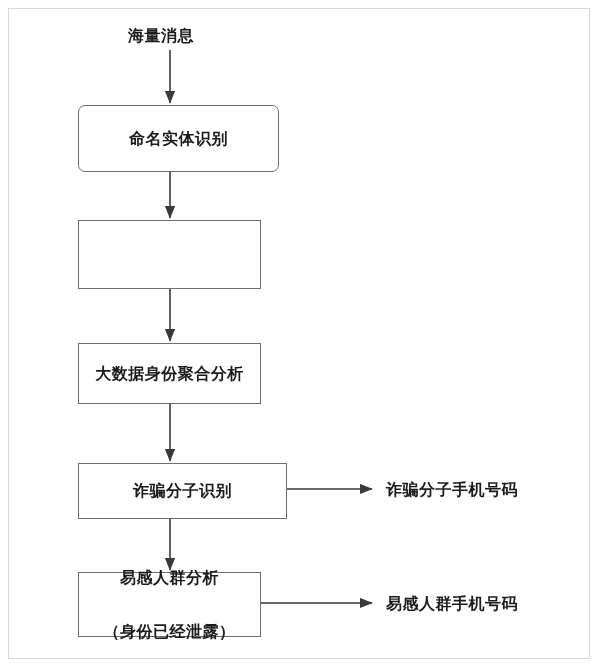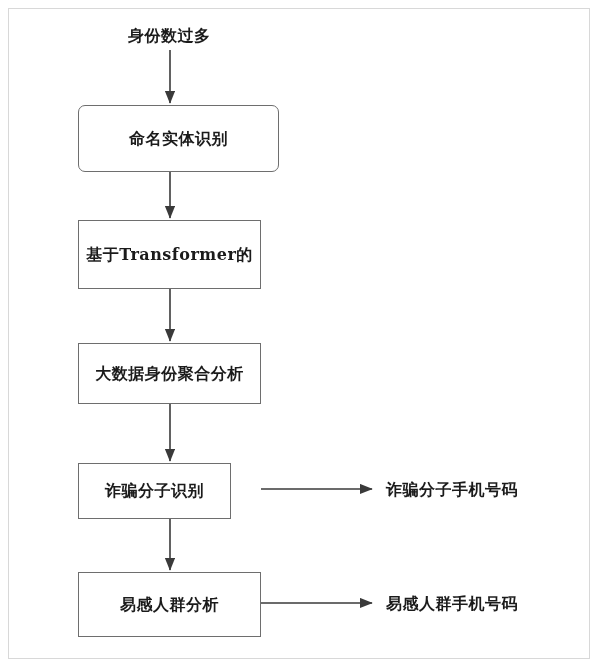--- a/index.html
+++ b/index.html
@@ -69,21 +69,21 @@
     pointer-events: none;
   }
 </style>
 </head>
 <body>
 
 <div id="canvas">
 
   <div id="outer-frame"></div>
 
-  <div class="plain-label" style="left:128px; top:26px;">身份数过多</div>
+  <div class="plain-label" style="left:128px; top:26px;">海量消息</div>
 
   <svg class="connectors" viewBox="0 0 600 669" xmlns="http://www.w3.org/2000/svg">
     <defs>
       <marker id="arrowhead" markerWidth="9" markerHeight="9" refX="7.5" refY="3.2" orient="auto" markerUnits="strokeWidth">
         <path d="M0,0 L8,3.2 L0,6.4 z" fill="#3a3a3a"></path>
       </marker>
     </defs>
 
     <line x1="170" y1="50" x2="170" y2="103" stroke="#3a3a3a" stroke-width="1.6" marker-end="url(#arrowhead)"></line>
 
@@ -98,32 +98,32 @@
     <line x1="261" y1="489" x2="372" y2="489" stroke="#3a3a3a" stroke-width="1.6" marker-end="url(#arrowhead)"></line>
 
     <line x1="261" y1="603" x2="372" y2="603" stroke="#3a3a3a" stroke-width="1.6" marker-end="url(#arrowhead)"></line>
   </svg>
 
   <div class="node-box" style="left:78px; top:105px; width:201px; height:67px;border-radius:7px;">
     <span class="node-line">命名实体识别</span>
   </div>
 
   <div class="node-box" style="left:78px; top:220px; width:183px; height:69px;">
-    <span class="node-line">基于Transformer的</span>
   </div>
 
   <div class="node-box" style="left:78px; top:343px; width:183px; height:61px;">
     <span class="node-line">大数据身份聚合分析</span>
   </div>
 
-  <div class="node-box" style="left:78px; top:463px; width:153px; height:56px;">
+  <div class="node-box" style="left:78px; top:463px; width:209px; height:56px;">
     <span class="node-line">诈骗分子识别</span>
   </div>
 
   <div class="node-box" style="left:78px; top:572px; width:183px; height:65px;gap:32px;">
     <span class="node-line">易感人群分析</span>
+    <span class="node-line">（身份已经泄露）</span>
   </div>
 
   <div class="plain-label" style="left:386px; top:594px;">易感人群手机号码</div>
 
   <div class="plain-label" style="left:386px; top:480px;">诈骗分子手机号码</div>
 
 </div>
 
 </body></html>

